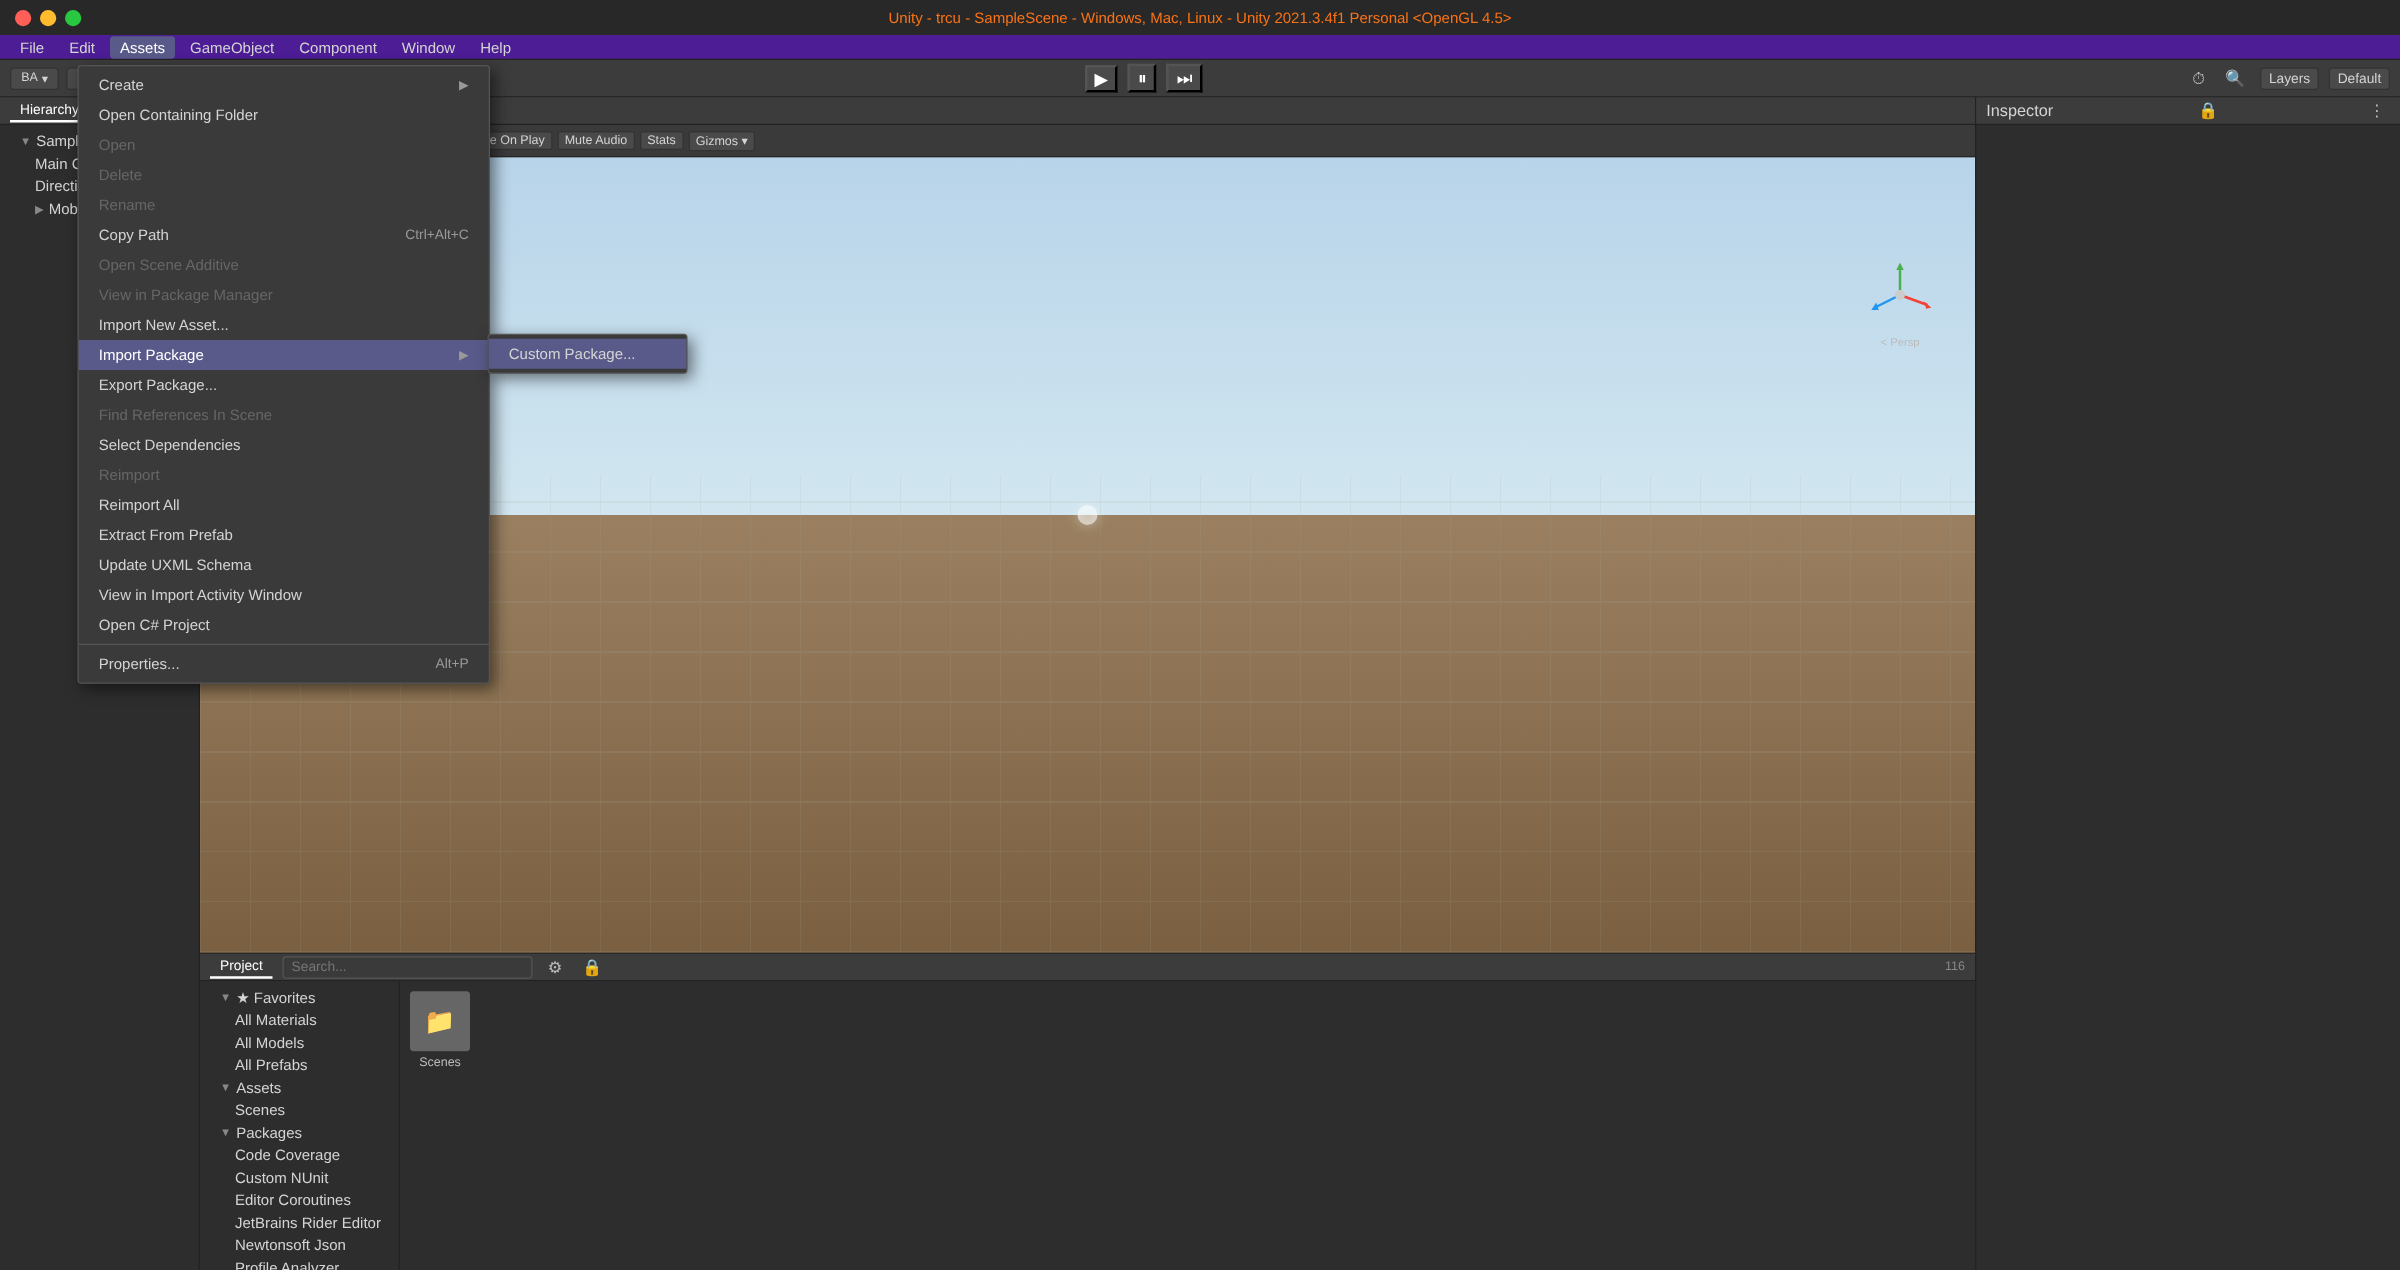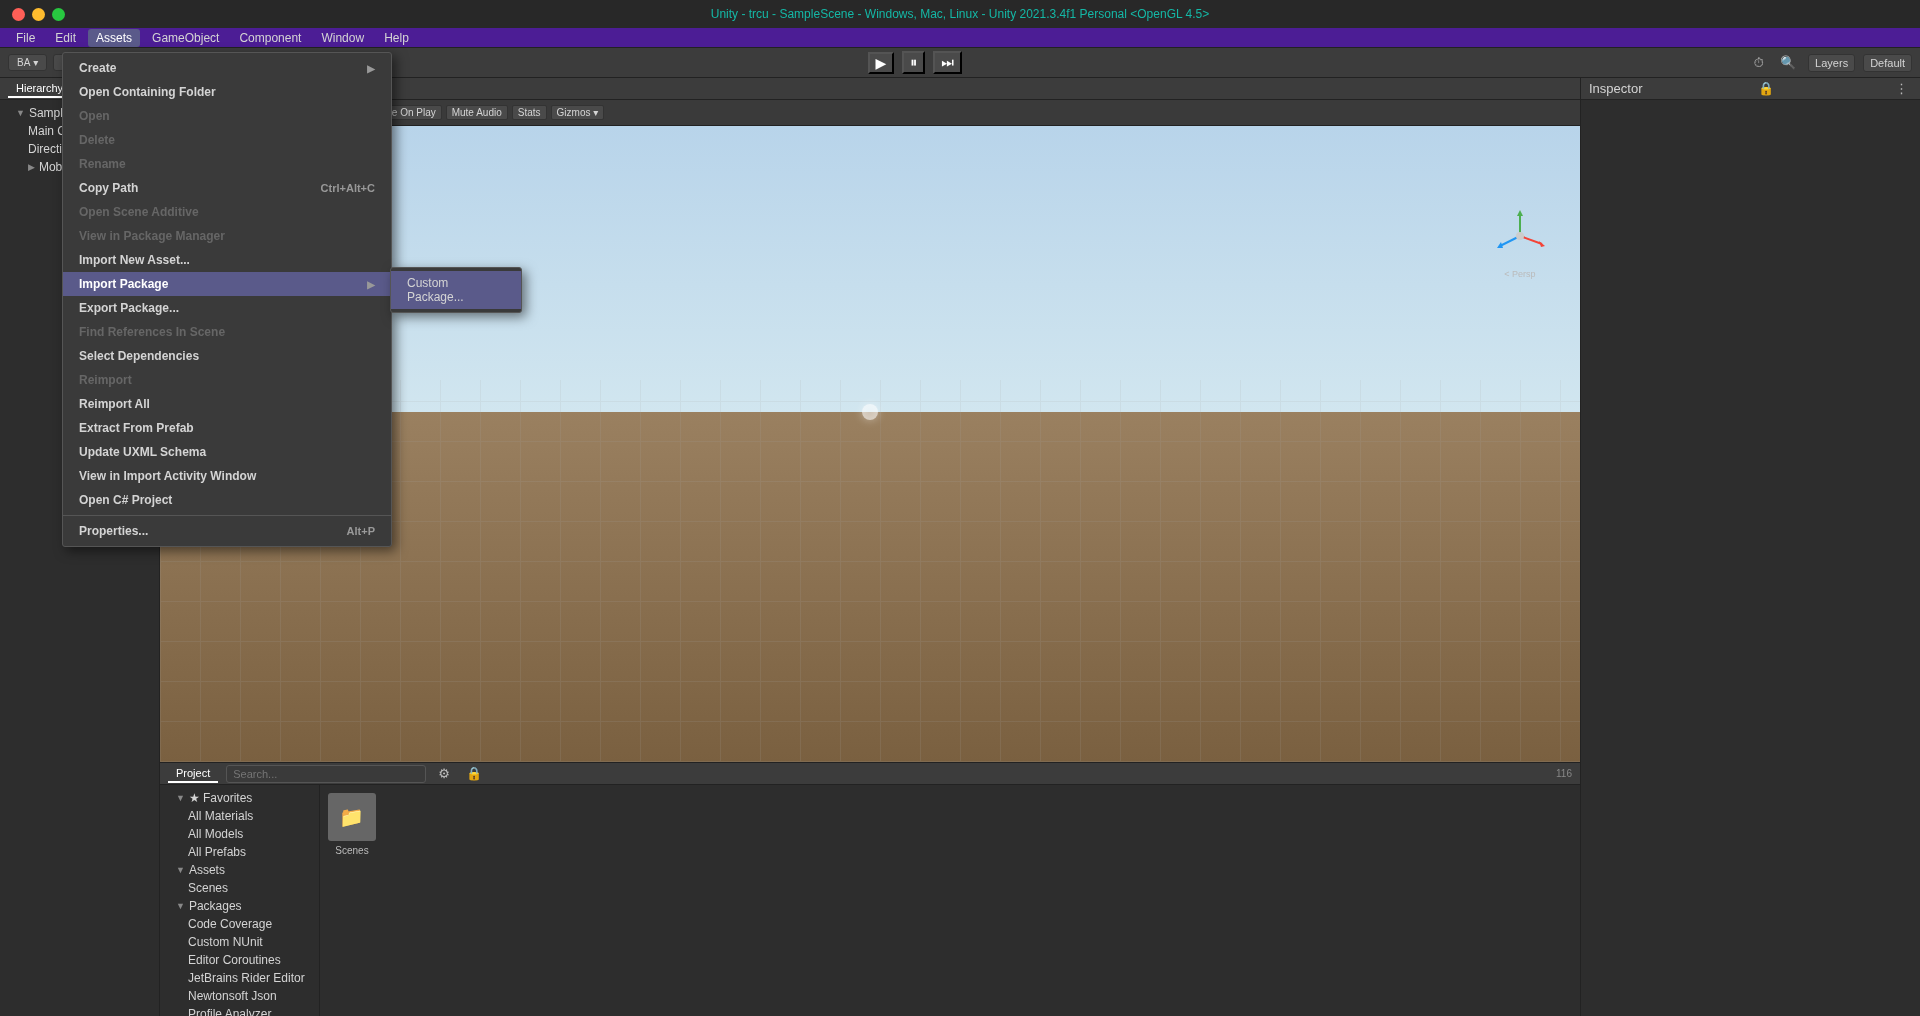--- a/index.html
+++ b/index.html
@@ -14,21 +14,21 @@
       position: relative;
     }
 
     
     #title-bar {
       height: 28px;
       background: #282828;
       display: flex;
       align-items: center;
       justify-content: center;
-      color: #14b8a6;
+      color: #f97316;
       font-size: 12px;
       position: relative;
     }
     #traffic-lights {
       position: absolute;
       left: 12px;
       display: flex;
       gap: 7px;
       align-items: center;
     }
@@ -281,38 +281,37 @@
     }
     .ctx-item {
       padding: 5px 16px;
       font-size: 12px;
       color: #d4d4d4;
       cursor: pointer;
       display: flex;
       justify-content: space-between;
       align-items: center;
       white-space: nowrap;
-      font-weight: bold;
     }
     .ctx-item.highlighted { background: #5a5a8a; color: #fff; }
     .ctx-item.disabled { color: #666; cursor: default; }
     .ctx-separator {
       height: 1px;
       background: #555;
       margin: 3px 0;
     }
     .ctx-arrow { color: #999; font-size: 10px; }
     .ctx-shortcut { color: #999; font-size: 11px; }
 
     
     #submenu {
       position: absolute;
       left: 390px;
       top: 267px;
-      width: 132px;
+      width: 160px;
       background: #3a3a3a;
       border: 1px solid #555;
       border-radius: 3px;
       box-shadow: 4px 4px 12px rgba(0,0,0,0.5);
       z-index: 1001;
       padding: 3px 0;
     }
     .submenu-item {
       padding: 5px 16px;
       font-size: 12px;

